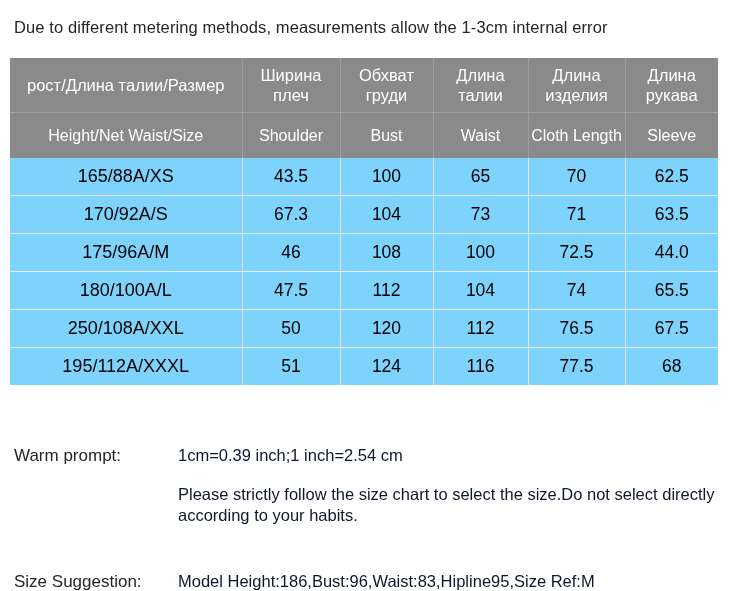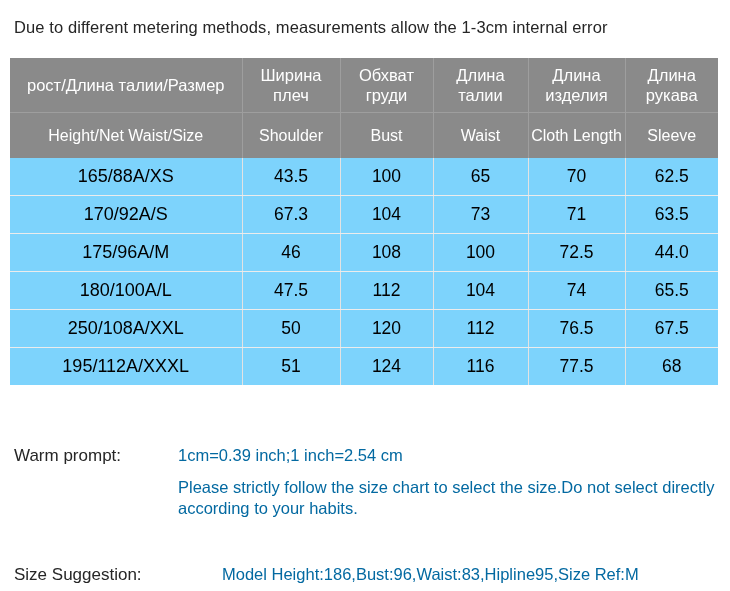--- a/index.html
+++ b/index.html
@@ -108,30 +108,30 @@
   }
   .f-label {
     width: 164px;
     flex: 0 0 164px;
     font-size: 17px;
     color: #262626;
     white-space: nowrap;
   }
   .f-value {
     font-size: 16.5px;
-    color: #0369a1;
+    color: #0f172a;
     line-height: 22px;
   }
   .f-row.warm { margin-bottom: 0; }
-  .f-row.advice { margin-top: 11px; }
+  .f-row.advice { margin-top: 18px; }
   .f-row.advice .f-value {
     max-width: 540px;
     line-height: 21px;
   }
-  .f-row.suggest { margin-top: 22px; gap: 44px; }
+  .f-row.suggest { margin-top: 22px; }
   .f-row.suggest .f-value { white-space: nowrap; margin-top: 22px; }
 </style>
 </head>
 <body>
 
 <div class="page">
 
   <div class="notice">Due to different metering methods, measurements allow the 1-3cm internal error</div>
 
   <table class="size-table">

